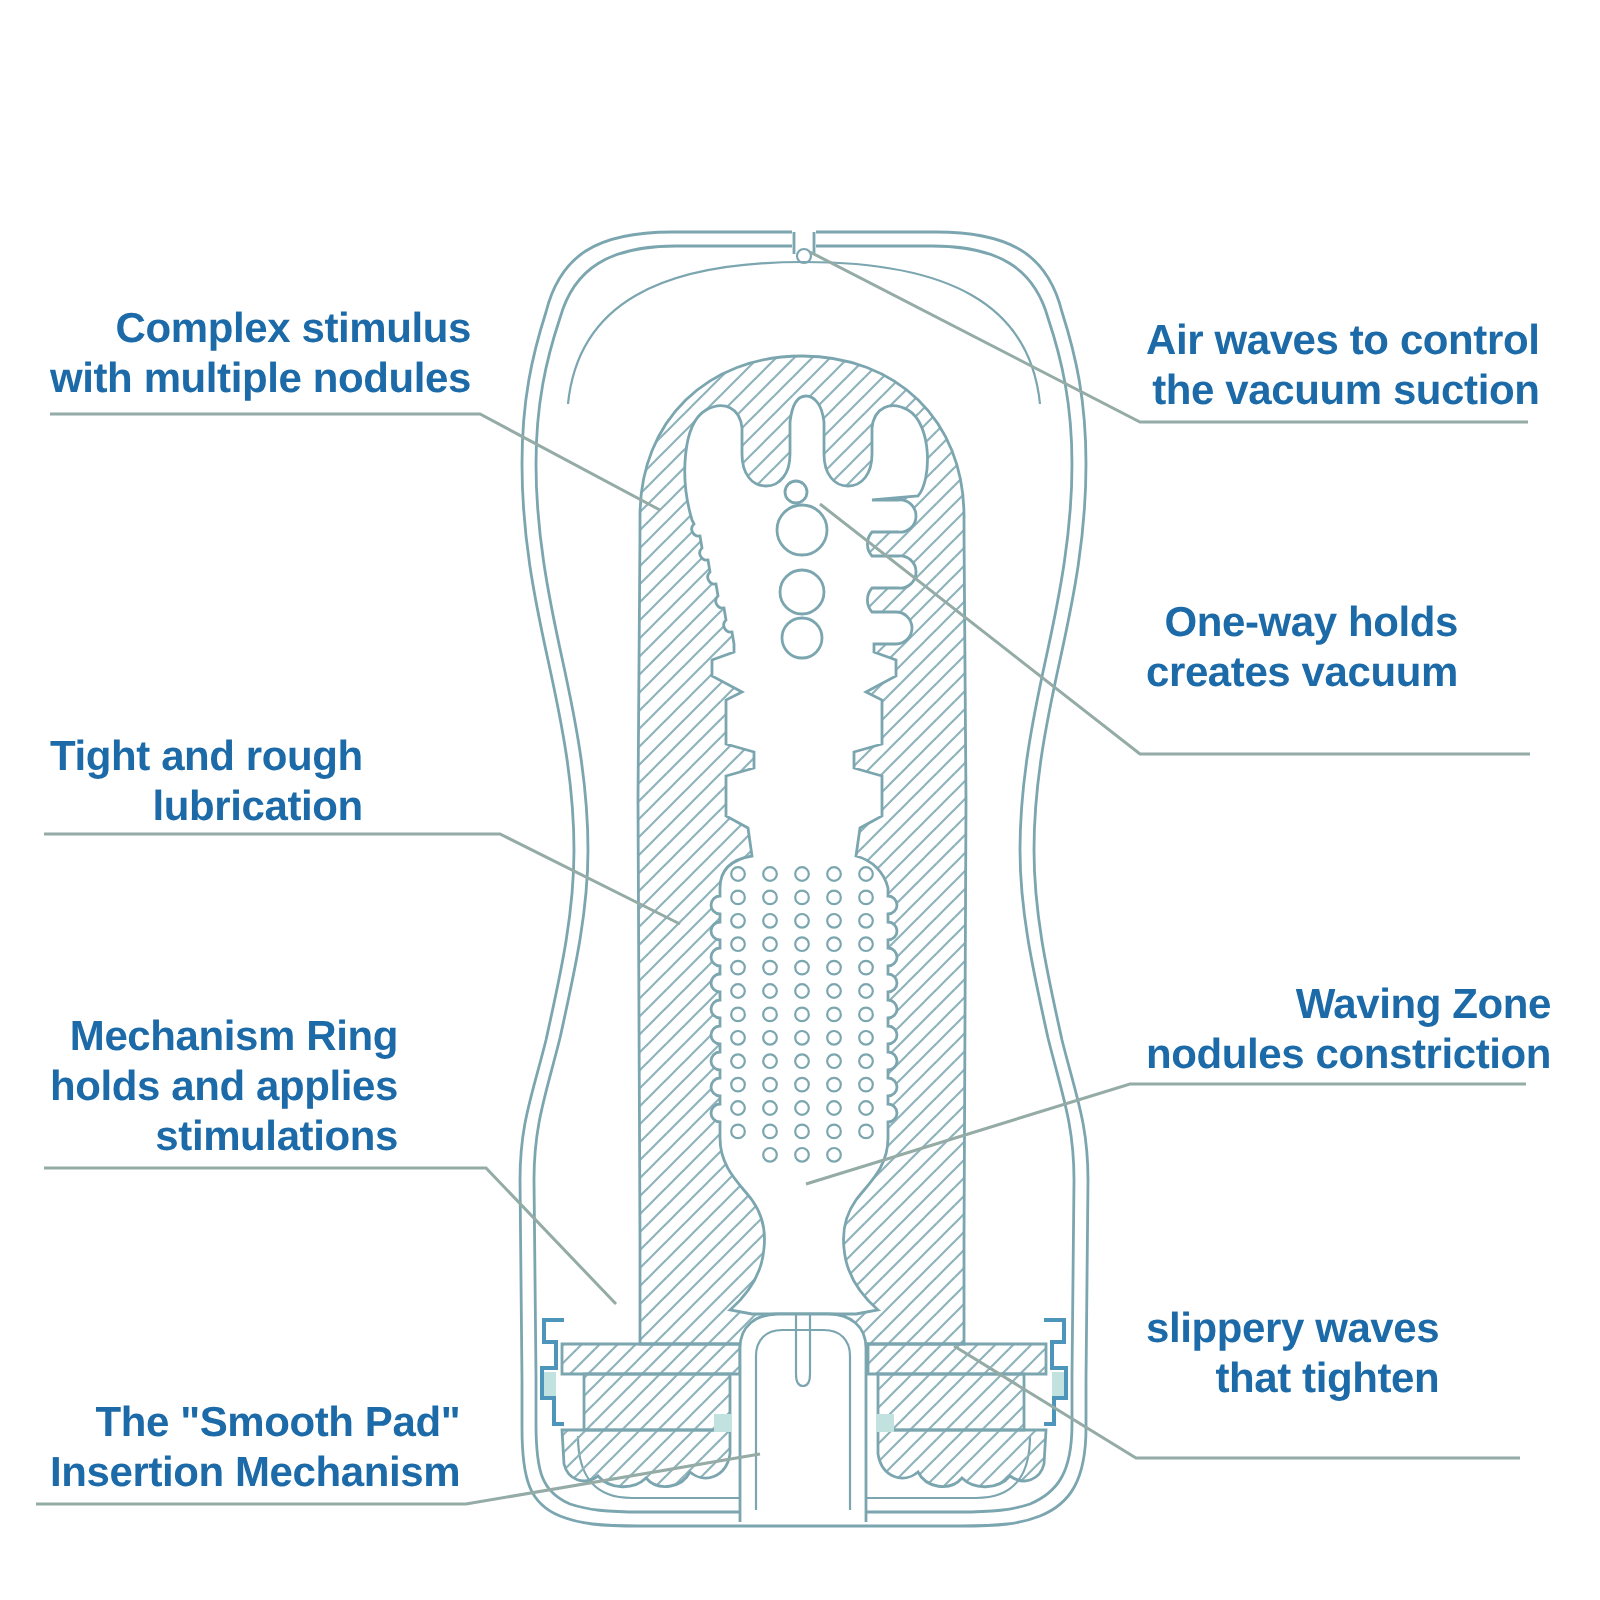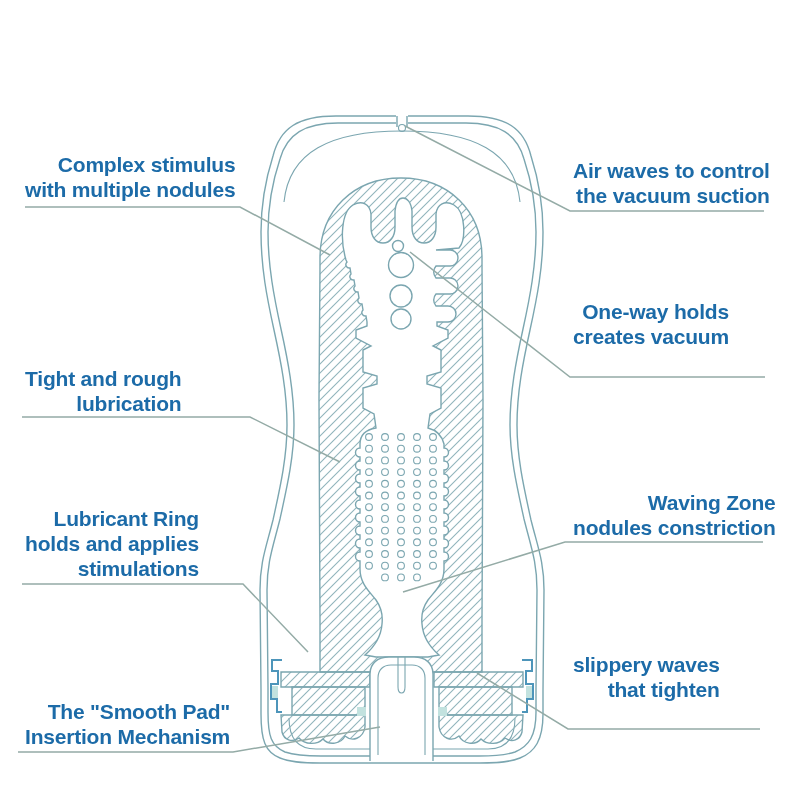--- a/index.html
+++ b/index.html
@@ -242,21 +242,21 @@
 </div>
 <div class="label" style="left:25px;top:366px">
   <span class="lbl-line">Tight and rough</span>
   <span class="lbl-line">lubrication</span>
 </div>
 <div class="label" style="left:573px;top:490px">
   <span class="lbl-line">Waving Zone</span>
   <span class="lbl-line">nodules constriction</span>
 </div>
 <div class="label" style="left:25px;top:506px">
-  <span class="lbl-line">Lubricant Ring</span>
+  <span class="lbl-line">Mechanism Ring</span>
   <span class="lbl-line">holds and applies</span>
   <span class="lbl-line">stimulations</span>
 </div>
 <div class="label" style="left:573px;top:652px">
   <span class="lbl-line">slippery waves</span>
   <span class="lbl-line">that tighten</span>
 </div>
 <div class="label" style="left:25px;top:699px">
   <span class="lbl-line">The "Smooth Pad"</span>
   <span class="lbl-line">Insertion Mechanism</span>

